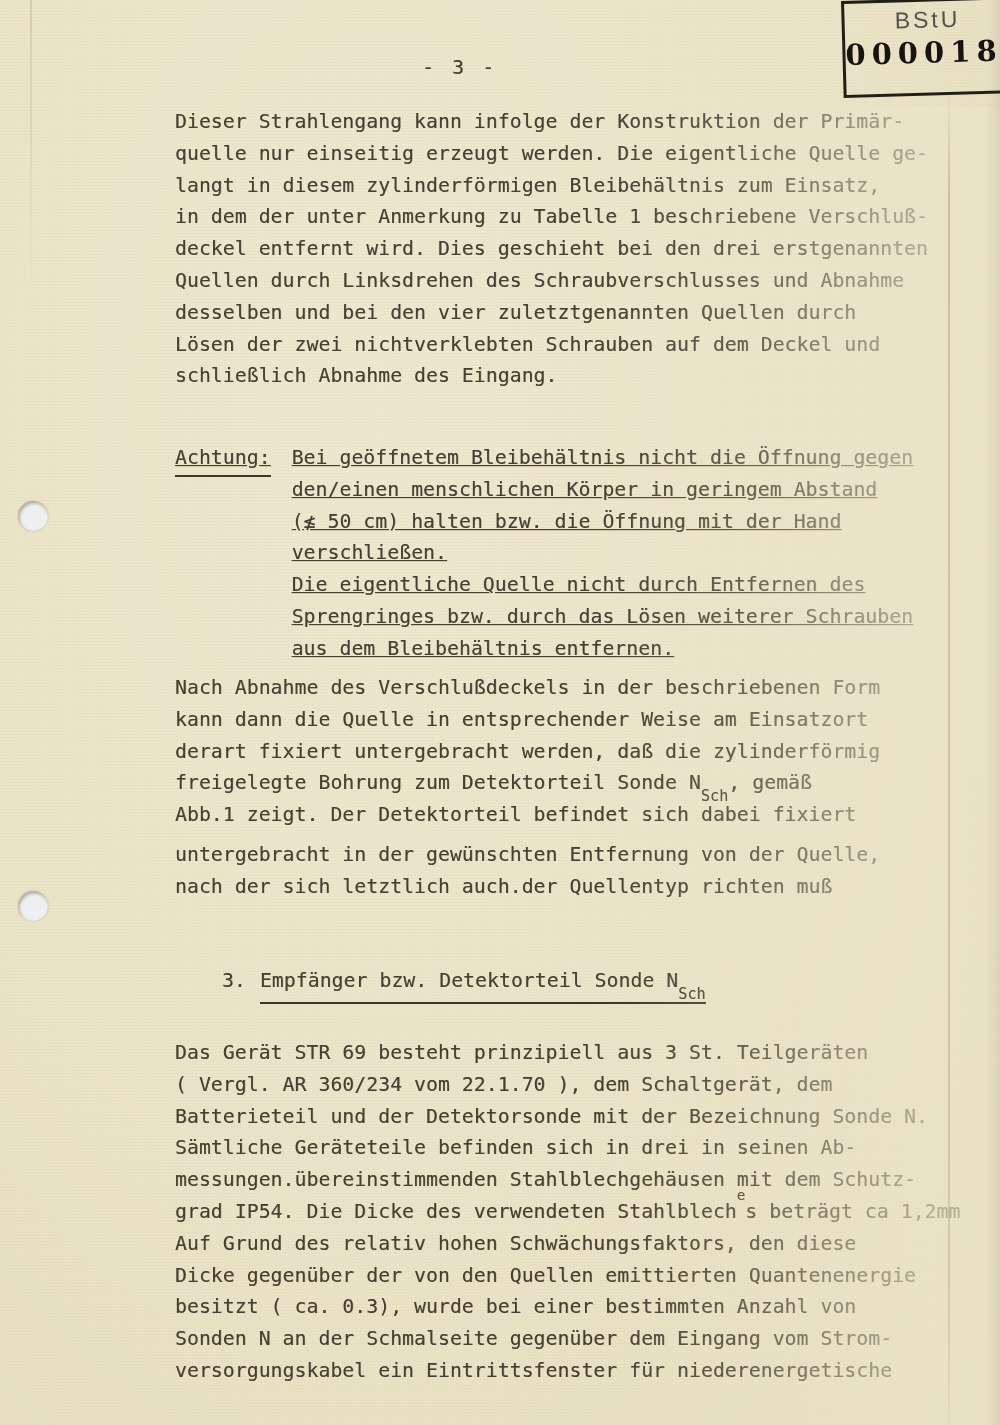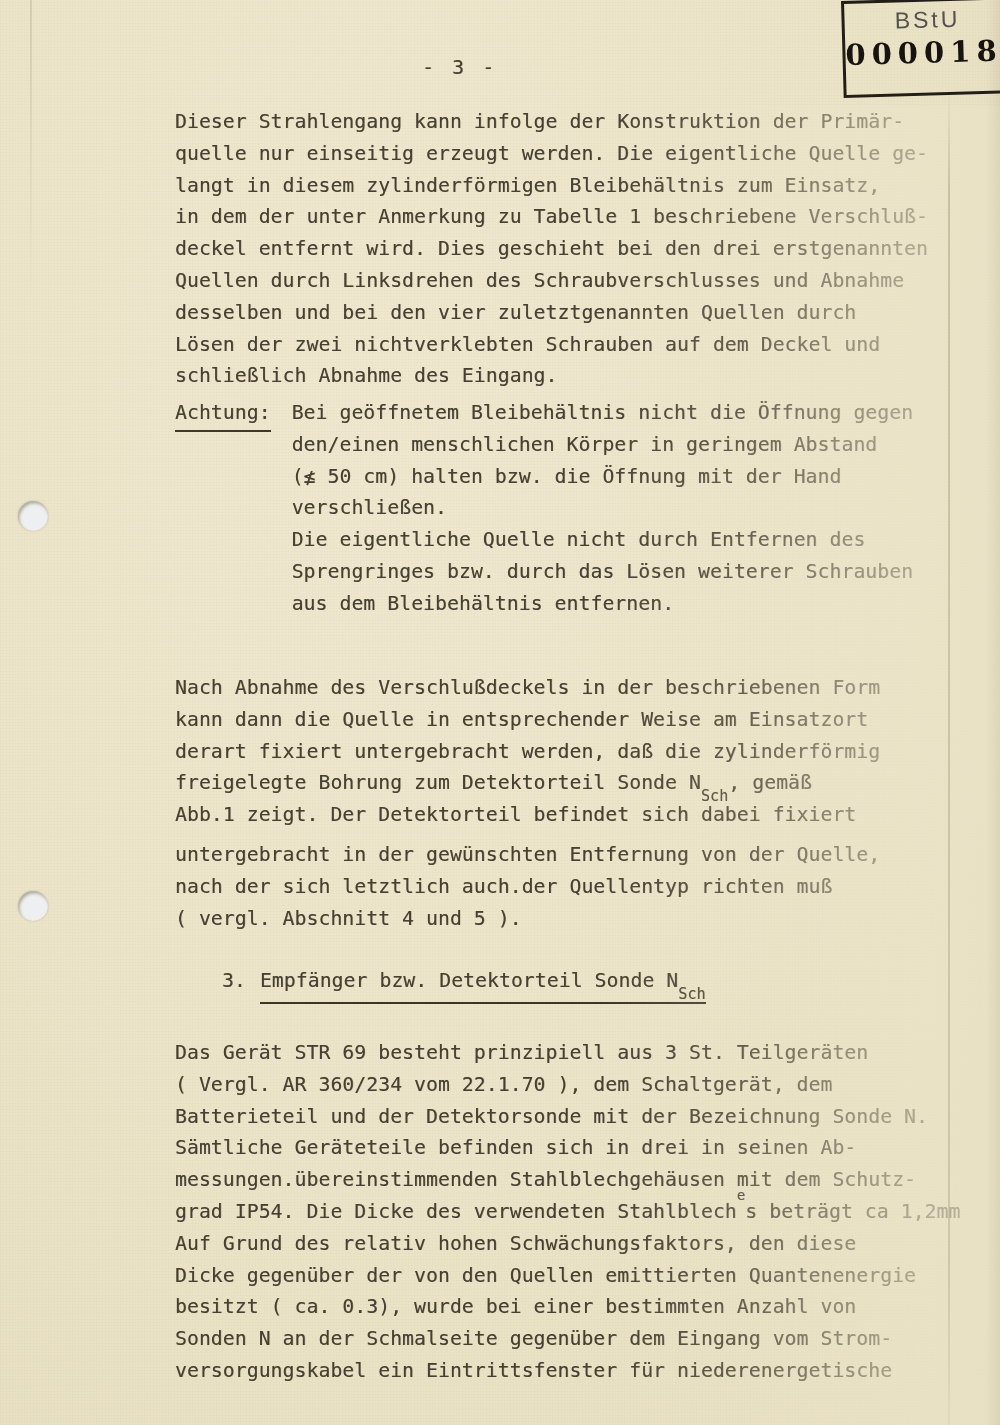--- a/index.html
+++ b/index.html
@@ -94,21 +94,21 @@
     font-size: 23px; letter-spacing: 3px; color: #53524d;
     margin-top: 5px;
   }
   .stamp-number {
     font-family: "DejaVu Serif", serif; font-weight: 700;
     font-size: 29px; letter-spacing: 6px; color: #17130e;
     margin-top: 2px; margin-right: 10px;
   }
   
   .para1   { top: 106px; }
-  .achtung { top: 397px; }
+  .achtung { top: 442px; text-decoration: underline; }
   .para2a  { top: 672px; }
   .para2c  { top: 839px; }
   .heading { top: 969px; left: 222px; }
   .para3   { top: 1037px; }
 </style>
 </head>
 <body>
 
 <div class="page">
 
@@ -152,21 +152,20 @@
     <div class="line">Nach Abnahme des Verschlußdeckels in der beschriebenen Form</div>
     <div class="line">kann dann die Quelle in entsprechender Weise am Einsatzort</div>
     <div class="line">derart fixiert untergebracht werden, daß die zylinderförmig</div>
     <div class="line"><span>freigelegte Bohrung zum Detektorteil Sonde N</span><sub class="tsub">Sch</sub><span>, gemäß</span></div>
     <div class="line">Abb.1 zeigt. Der Detektorteil befindet sich dabei fixiert</div>
   </div>
 
   <div class="txt para2c">
     <div class="line">untergebracht in der gewünschten Entfernung von der Quelle,</div>
     <div class="line">nach der sich letztlich auch.der Quellentyp richten muß</div>
-    <div class="line">( vergl. Abschnitt 4 und 5 ).</div>
   </div>
 
   <div class="txt heading">
     <span class="heading-num">3.</span><span class="underlined"><span>Empfänger bzw. Detektorteil Sonde N</span><sub class="tsub">Sch</sub></span>
   </div>
 
   <div class="txt para3">
     <div class="line">Das Gerät STR 69 besteht prinzipiell aus 3 St. Teilgeräten</div>
     <div class="line">( Vergl. AR 360/234 vom 22.1.70 ), dem Schaltgerät, dem</div>
     <div class="line">Batterieteil und der Detektorsonde mit der Bezeichnung Sonde N.</div>

